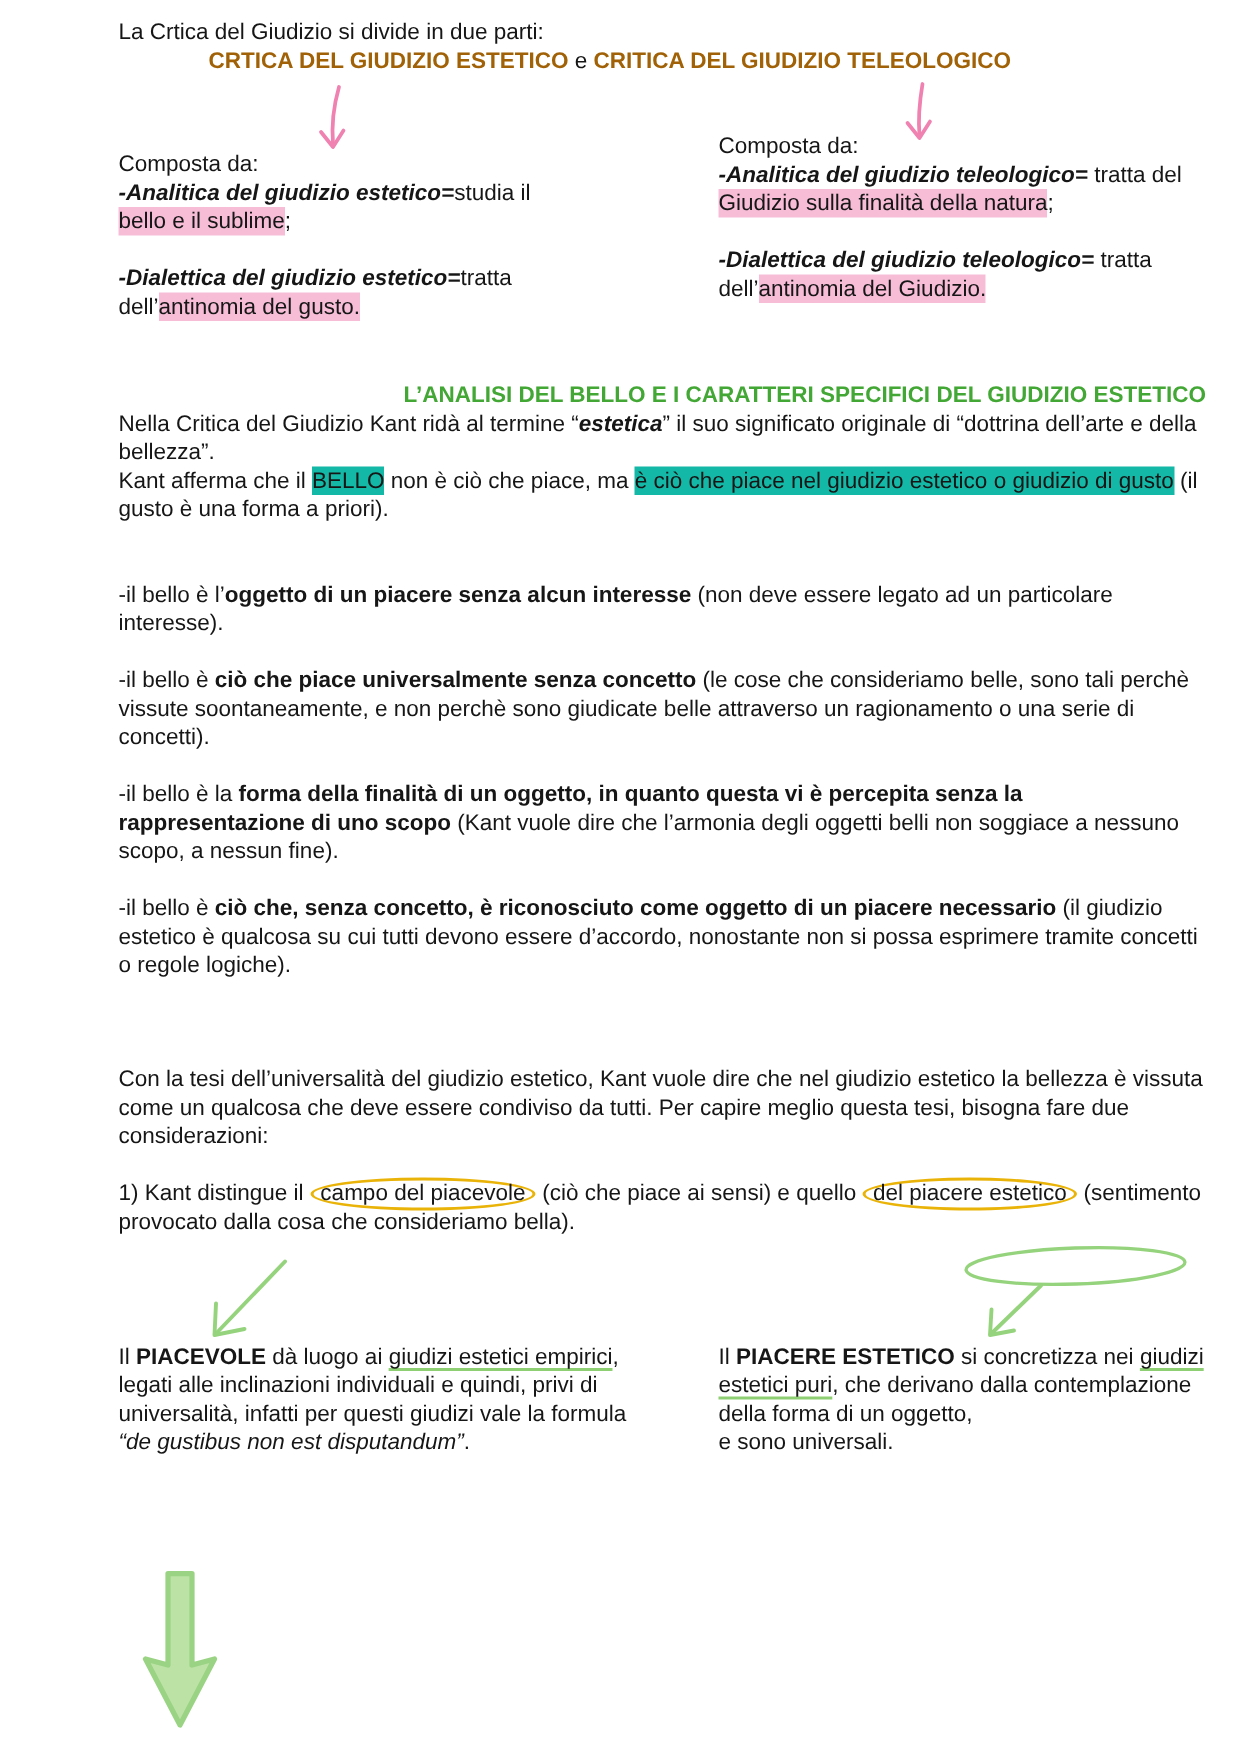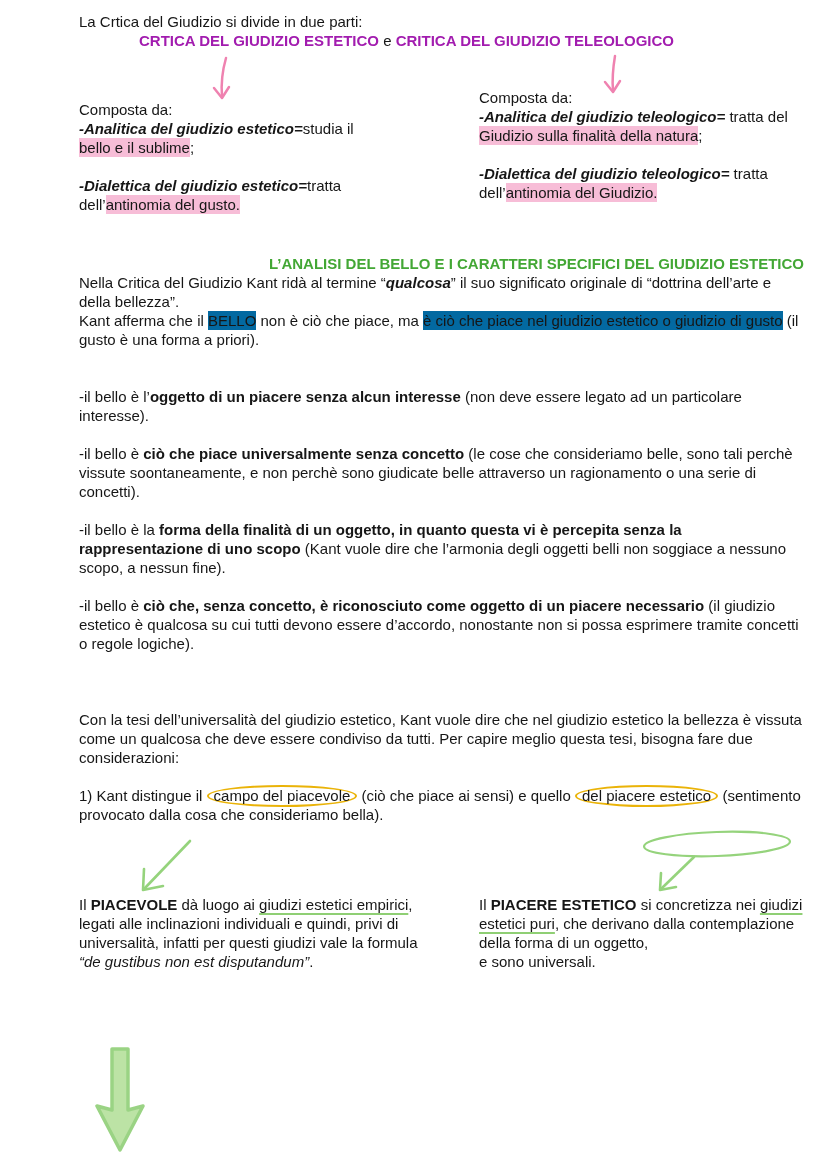--- a/index.html
+++ b/index.html
@@ -6,24 +6,24 @@
   .page {
     position:relative; width:828px; height:1171px; background:#ffffff;
     font-family:"Liberation Sans", sans-serif; font-size:15px; line-height:19px;
     color:#161616; overflow:hidden;
   }
   p { margin:0; }
   .abs { position:absolute;margin-left:24px; }
   .b  { font-weight:bold; }
   .i  { font-style:italic; }
   .bi { font-weight:bold; font-style:italic; }
-  .red { color:#a21caf; font-weight:bold; }
+  .red { color:#a16207; font-weight:bold; }
   .green-head { color:#43a735; font-weight:bold;text-align:right; }
   .hlp { background:#f7bdd7; padding:1px 0; }
-  .hlg { background:#0369a1; padding:1px 0; }
+  .hlg { background:#14b8a6; padding:1px 0; }
   .ug  { text-decoration:underline; text-decoration-color:#8fcf74;
          text-decoration-thickness:2px; text-underline-offset:3px; }
   .oval { border:2px solid #eab308; border-radius:50%; padding:0 5px 1px 5px; }
   .mt1 { margin-top:19px; }
   .mt2 { margin-top:38px; }
   .mt3 { margin-top:57px; }
   .intro   { left:55px;  top:12px; }
   .titlebar{ left:115px; top:31px; }
   .col-est { left:55px;  top:100px; width:310px; }
   .col-tel { left:455px; top:88px;  width:345px; }
@@ -57,21 +57,21 @@
   </div>
 
   <div class="abs col-tel">
     <p>Composta da:</p>
     <p><span class="bi">-Analitica del giudizio teleologico=</span><span> tratta del </span><span class="hlp">Giudizio sulla finalità della natura</span><span>;</span></p>
     <p class="mt1"><span class="bi">-Dialettica del giudizio teleologico=</span><span> tratta dell’</span><span class="hlp">antinomia del Giudizio.</span></p>
   </div>
 
   <div class="abs flow">
     <p class="green-head">L’ANALISI DEL BELLO E I CARATTERI SPECIFICI DEL GIUDIZIO ESTETICO</p>
-    <p><span>Nella Critica del Giudizio Kant ridà al termine “</span><span class="bi">qualcosa</span><span>” il suo significato originale di “dottrina dell’arte e della bellezza”.</span></p>
+    <p><span>Nella Critica del Giudizio Kant ridà al termine “</span><span class="bi">estetica</span><span>” il suo significato originale di “dottrina dell’arte e della bellezza”.</span></p>
     <p><span>Kant afferma che il </span><span class="hlg">BELLO</span><span> non è ciò che piace, ma </span><span class="hlg">è ciò che piace nel giudizio estetico o giudizio di gusto</span><span> (il gusto è una forma a priori).</span></p>
 
     <p class="mt2"><span>-il bello è l’</span><span class="b">oggetto di un piacere senza alcun interesse</span><span> (non deve essere legato ad un particolare interesse).</span></p>
     <p class="mt1"><span>-il bello è </span><span class="b">ciò che piace universalmente senza concetto</span><span> (le cose che consideriamo belle, sono tali perchè vissute soontaneamente, e non perchè sono giudicate belle attraverso un ragionamento o una serie di concetti).</span></p>
     <p class="mt1"><span>-il bello è la </span><span class="b">forma della finalità di un oggetto, in quanto questa vi è percepita senza la rappresentazione di uno scopo</span><span> (Kant vuole dire che l’armonia degli oggetti belli non soggiace a nessuno scopo, a nessun fine).</span></p>
     <p class="mt1"><span>-il bello è </span><span class="b">ciò che, senza concetto, è riconosciuto come oggetto di un piacere necessario</span><span> (il giudizio estetico è qualcosa su cui tutti devono essere d’accordo, nonostante non si possa esprimere tramite concetti o regole logiche).</span></p>
 
     <p class="mt3">Con la tesi dell’universalità del giudizio estetico, Kant vuole dire che nel giudizio estetico la bellezza è vissuta come un qualcosa che deve essere condiviso da tutti. Per capire meglio questa tesi, bisogna fare due considerazioni:</p>
 
     <p class="mt1"><span>1) Kant distingue il </span><span class="oval">campo del piacevole</span><span> (ciò che piace ai sensi) e quello </span><span class="oval">del piacere estetico</span><span> (sentimento provocato dalla cosa che consideriamo bella).</span></p>

